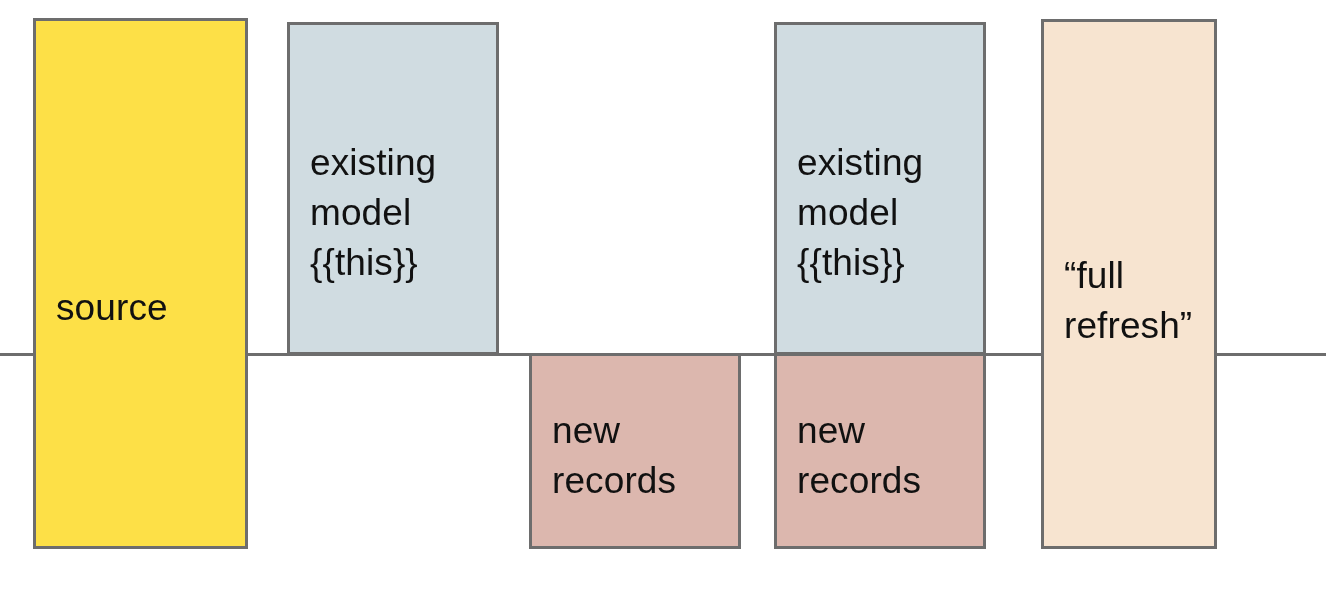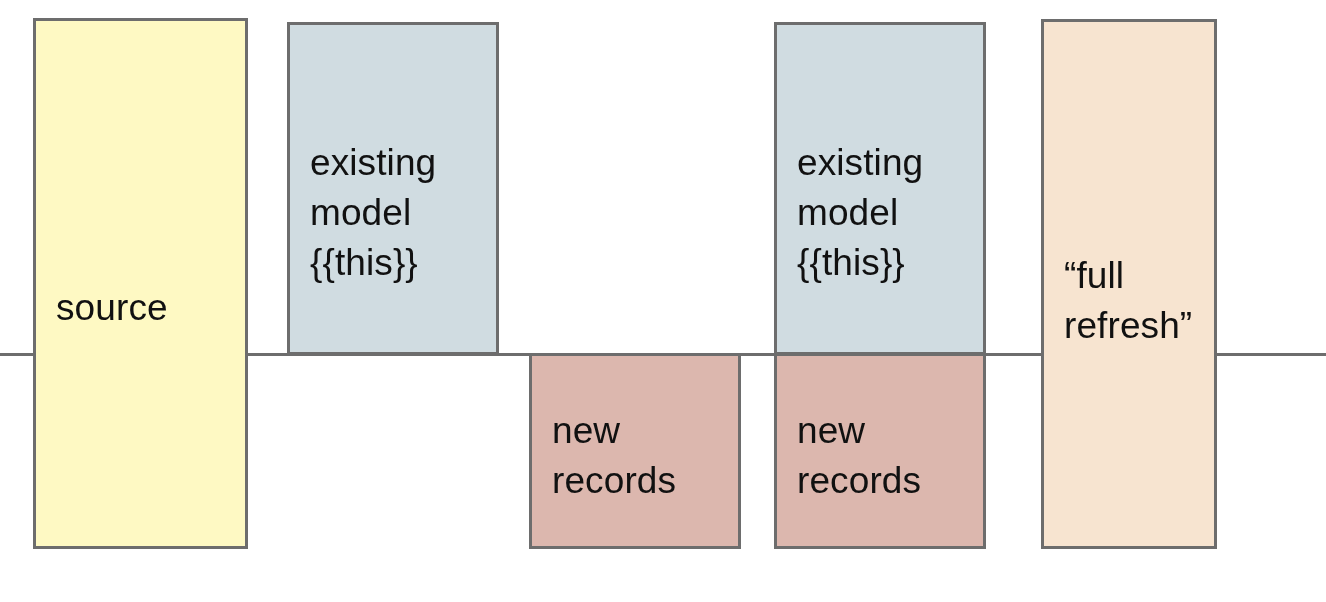--- a/index.html
+++ b/index.html
@@ -40,21 +40,21 @@
     left: 20px;
     right: 8px;
     font-size: 37px;
     line-height: 50px;
     color: #111111;
     letter-spacing: 0.1px;
     white-space: pre-line;
     text-align: left;
   }
   
-  .box-source      { left: 33px;   top: 18px;  width: 215px; height: 531px; background: #fef9c3; }
+  .box-source      { left: 33px;   top: 18px;  width: 215px; height: 531px; background: #fde047; }
   .box-source .label      { top: 262px; }
 
   .box-existing-1  { left: 287px;  top: 22px;  width: 212px; height: 333px; background: #d0dce1; }
   .box-existing-1 .label  { top: 113px; }
 
   .box-newrec-1    { left: 529px;  top: 353px; width: 212px; height: 196px; background: #dcb7ae; }
   .box-newrec-1 .label    { top: 50px; }
 
   .box-existing-2  { left: 774px;  top: 22px;  width: 212px; height: 333px; background: #d0dce1; }
   .box-existing-2 .label  { top: 113px; }

